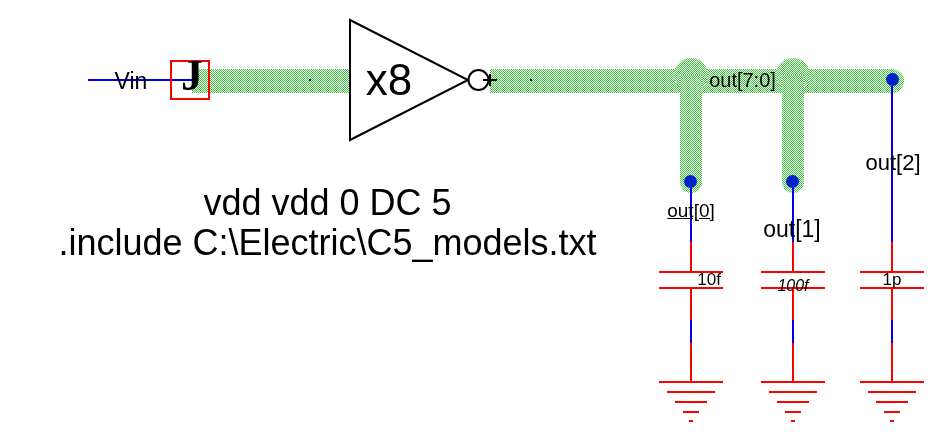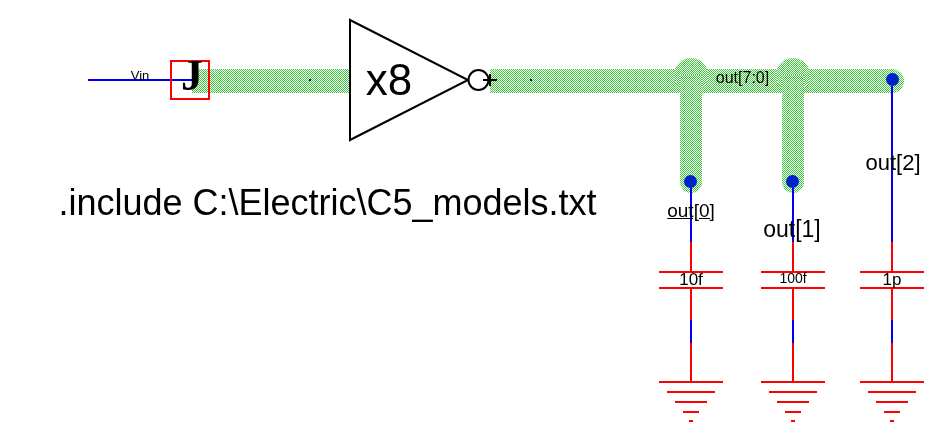--- a/index.html
+++ b/index.html
@@ -42,66 +42,67 @@
   <div class="abs anchordot" style="left:309px;top:79px;width:2px;height:2px;"></div>
   <div class="abs anchordot" style="left:530px;top:79px;width:2px;height:2px;"></div>
 
   <svg style="left:340px;top:10px;" width="170" height="140" viewBox="340 10 170 140">
     <polygon points="350,20 350,140 468,80" fill="#ffffff" stroke="#000000" stroke-width="2"></polygon>
     <circle cx="478.5" cy="80" r="10" fill="#ffffff" stroke="#000000" stroke-width="2"></circle>
     <path d="M483 80 H497 M490 74 V86" stroke="#000000" stroke-width="2" fill="none"></path>
   </svg>
   <div class="abs lbl" style="left:359px;top:59px;width:60px;font-size:44px;line-height:42px;">x8</div>
 
-  <div class="abs lbl" style="left:105px;top:69px;width:70px;font-size:13px;">Vin</div>
+  <div class="abs lbl" style="left:96px;top:69px;width:70px;font-size:23px;">Vin</div>
   <div class="abs sel-box" style="left:170px;top:60px;width:40px;height:40px;"></div>
   <div class="abs jglyph" style="left:170px;top:54px;width:44px;">J</div>
 
-  <div class="abs lbl" style="left:700px;top:70px;width:85px;font-size:16px;">out[7:0]</div>
+  <div class="abs lbl" style="left:700px;top:70px;width:85px;font-size:20px;">out[7:0]</div>
   <div class="abs lbl" style="left:656px;top:201px;width:70px;font-size:19px;text-decoration:underline;">out[0]</div>
   <div class="abs lbl" style="left:757px;top:217px;width:70px;font-size:23px;">out[1]</div>
   <div class="abs lbl" style="left:858px;top:151px;width:70px;font-size:22px;">out[2]</div>
 
   <div class="abs dot" style="left:886px;top:73px;width:13px;height:13px;"></div>
   <div class="abs dot" style="left:684px;top:175px;width:13px;height:13px;"></div>
   <div class="abs dot" style="left:786px;top:175px;width:13px;height:13px;"></div>
 
   <div class="abs redline" style="left:690px;top:242px;width:2px;height:30px;"></div>
   <div class="abs redline" style="left:659px;top:271px;width:64px;height:2px;"></div>
   <div class="abs redline" style="left:659px;top:287px;width:64px;height:2px;"></div>
   <div class="abs redline" style="left:690px;top:289px;width:2px;height:31px;"></div>
   <div class="abs redline" style="left:690px;top:343px;width:2px;height:39px;"></div>
-  <div class="abs lbl" style="left:661px;top:271px;width:60px;font-size:17px;line-height:17px;">10f</div>
+  <div class="abs lbl" style="left:661px;top:271px;width:60px;font-size:17px;line-height:17px;text-align:right;">10f</div>
   <div class="abs redline" style="left:659px;top:381px;width:64px;height:2px;"></div>
   <div class="abs redline" style="left:667px;top:391px;width:48px;height:2px;"></div>
   <div class="abs redline" style="left:675px;top:401px;width:32px;height:2px;"></div>
   <div class="abs redline" style="left:683px;top:411px;width:16px;height:2px;"></div>
   <div class="abs redline" style="left:689px;top:420px;width:4px;height:2px;"></div>
 
   <div class="abs redline" style="left:792px;top:242px;width:2px;height:30px;"></div>
   <div class="abs redline" style="left:761px;top:271px;width:64px;height:2px;"></div>
   <div class="abs redline" style="left:761px;top:287px;width:64px;height:2px;"></div>
   <div class="abs redline" style="left:792px;top:289px;width:2px;height:31px;"></div>
   <div class="abs redline" style="left:792px;top:343px;width:2px;height:39px;"></div>
-  <div class="abs lbl" style="left:763px;top:270px;width:60px;font-size:14px;line-height:17px;">100f</div>
+  <div class="abs lbl" style="left:763px;top:277px;width:60px;font-size:16px;line-height:17px;font-style:italic;">100f</div>
   <div class="abs redline" style="left:761px;top:381px;width:64px;height:2px;"></div>
   <div class="abs redline" style="left:769px;top:391px;width:48px;height:2px;"></div>
   <div class="abs redline" style="left:777px;top:401px;width:32px;height:2px;"></div>
   <div class="abs redline" style="left:785px;top:411px;width:16px;height:2px;"></div>
   <div class="abs redline" style="left:791px;top:420px;width:4px;height:2px;"></div>
 
   <div class="abs redline" style="left:891px;top:242px;width:2px;height:30px;"></div>
   <div class="abs redline" style="left:860px;top:271px;width:64px;height:2px;"></div>
   <div class="abs redline" style="left:860px;top:287px;width:64px;height:2px;"></div>
   <div class="abs redline" style="left:891px;top:289px;width:2px;height:31px;"></div>
   <div class="abs redline" style="left:891px;top:343px;width:2px;height:39px;"></div>
   <div class="abs lbl" style="left:862px;top:271px;width:60px;font-size:17px;line-height:17px;">1p</div>
   <div class="abs redline" style="left:860px;top:381px;width:64px;height:2px;"></div>
   <div class="abs redline" style="left:868px;top:391px;width:48px;height:2px;"></div>
   <div class="abs redline" style="left:876px;top:401px;width:32px;height:2px;"></div>
   <div class="abs redline" style="left:884px;top:411px;width:16px;height:2px;"></div>
   <div class="abs redline" style="left:890px;top:420px;width:4px;height:2px;"></div>
 
   <div class="abs spice" style="left:0px;top:183px;width:655px;">
+    <div>vdd vdd 0 DC 5</div>
     <div>.include C:\Electric\C5_models.txt</div>
   </div>
 
 </div>
 
 </body></html>

